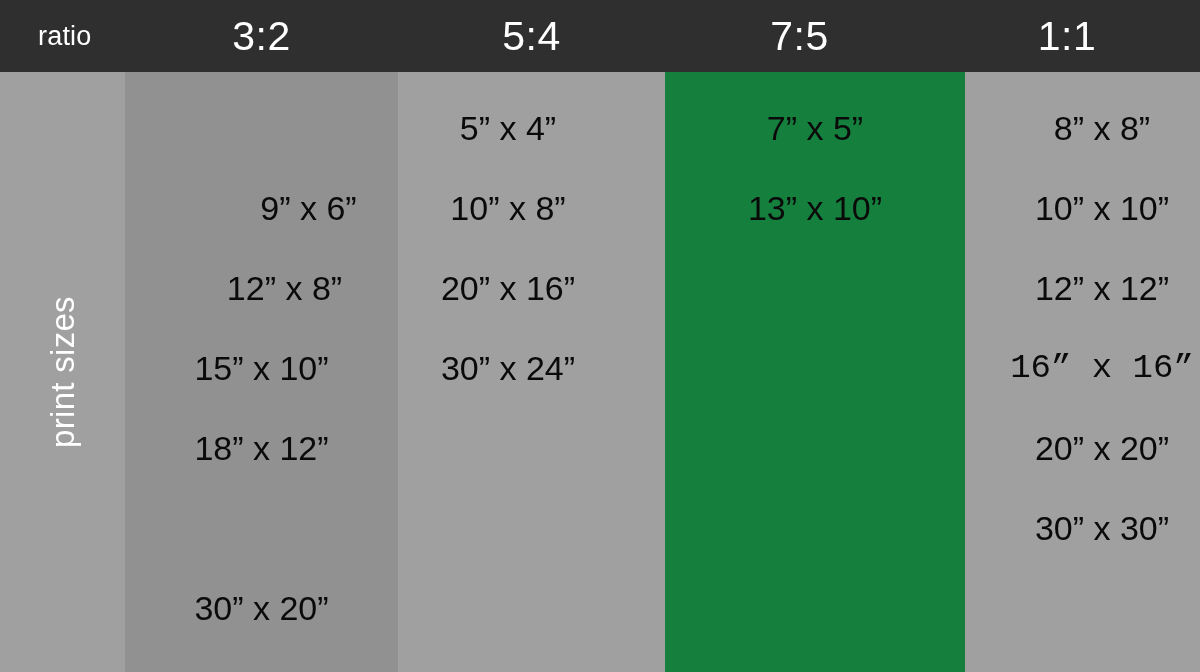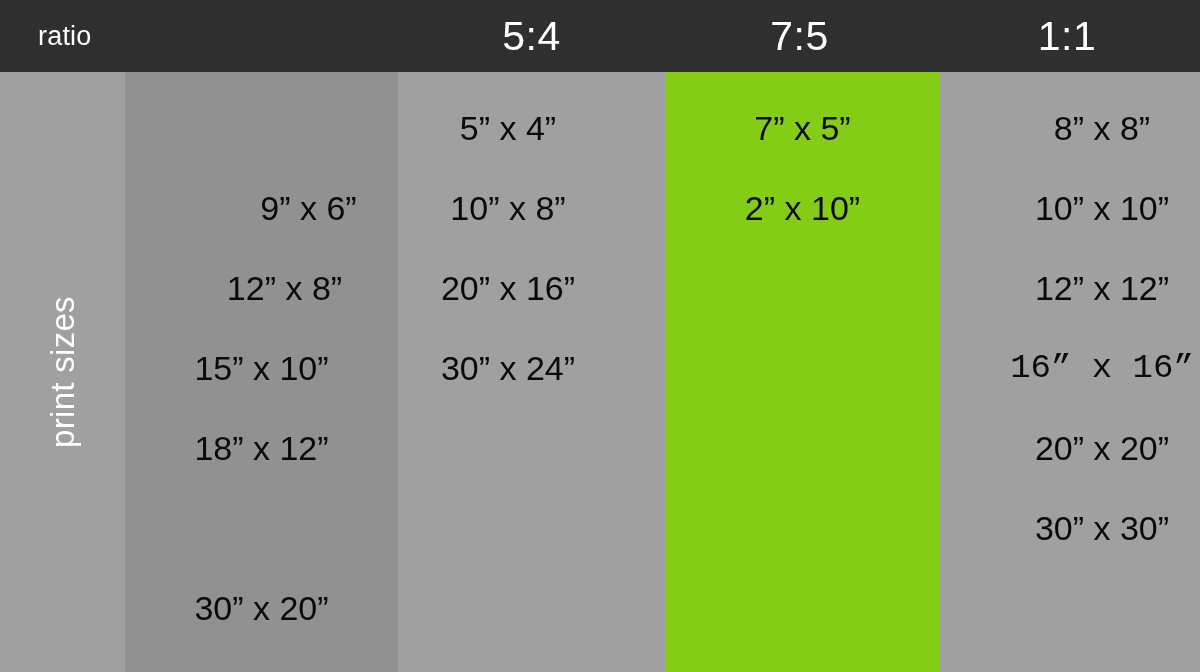--- a/index.html
+++ b/index.html
@@ -74,21 +74,21 @@
     top: 0;
     height: 600px;
   }
   .col-label {
     left: 0;
     width: 125px;
     background: #a0a0a0;
   }
   .col-1 { left: 125px; width: 273px; background: #919191; }
   .col-2 { left: 398px; width: 220px; background: #a0a0a0; }
-  .col-3 { left: 665px; width: 275px; background: #84cc16; }
+  .col-3 { left: 665px; width: 300px; background: #15803d; }
   .col-4 { left: 934px; width: 266px; background: #a0a0a0; margin-left: 35px; }
 
   
   .vlabel {
     position: absolute;
     left: 0;
     top: 0;
     width: 125px;
     height: 600px;
     display: flex;
@@ -140,33 +140,34 @@
         <div class="cell" style="top: 496px;">30” x 20”</div>
       </div>
     <div class="col col-2" id="body-col-1">
         <div class="cell" style="top: 16px;">5” x 4”</div>
         <div class="cell" style="top: 96px;">10” x 8”</div>
         <div class="cell" style="top: 176px;">20” x 16”</div>
         <div class="cell" style="top: 256px;">30” x 24”</div>
       </div>
     <div class="col col-3" id="body-col-2">
         <div class="cell" style="top: 16px;">7” x 5”</div>
-        <div class="cell" style="top: 96px;">2” x 10”</div>
+        <div class="cell" style="top: 96px;">13” x 10”</div>
       </div>
     <div class="col col-4" id="body-col-3">
         <div class="cell" style="top: 16px;">8” x 8”</div>
         <div class="cell" style="top: 96px;">10” x 10”</div>
         <div class="cell" style="top: 176px;">12” x 12”</div>
         <div class="cell" style="top: 256px; font-family: Liberation Mono, monospace;">16” x 16”</div>
         <div class="cell" style="top: 336px;">20” x 20”</div>
         <div class="cell" style="top: 416px;">30” x 30”</div>
       </div>
 
   </div>
 
   <div class="header-band">
     <div class="header-cell ratio-head">ratio</div>
+    <div class="header-cell ratio-value hc1">3:2</div>
     <div class="header-cell ratio-value hc2">5:4</div>
     <div class="header-cell ratio-value hc3">7:5</div>
     <div class="header-cell ratio-value hc4">1:1</div>
   </div>
 
 </div>
 
 </body></html>

